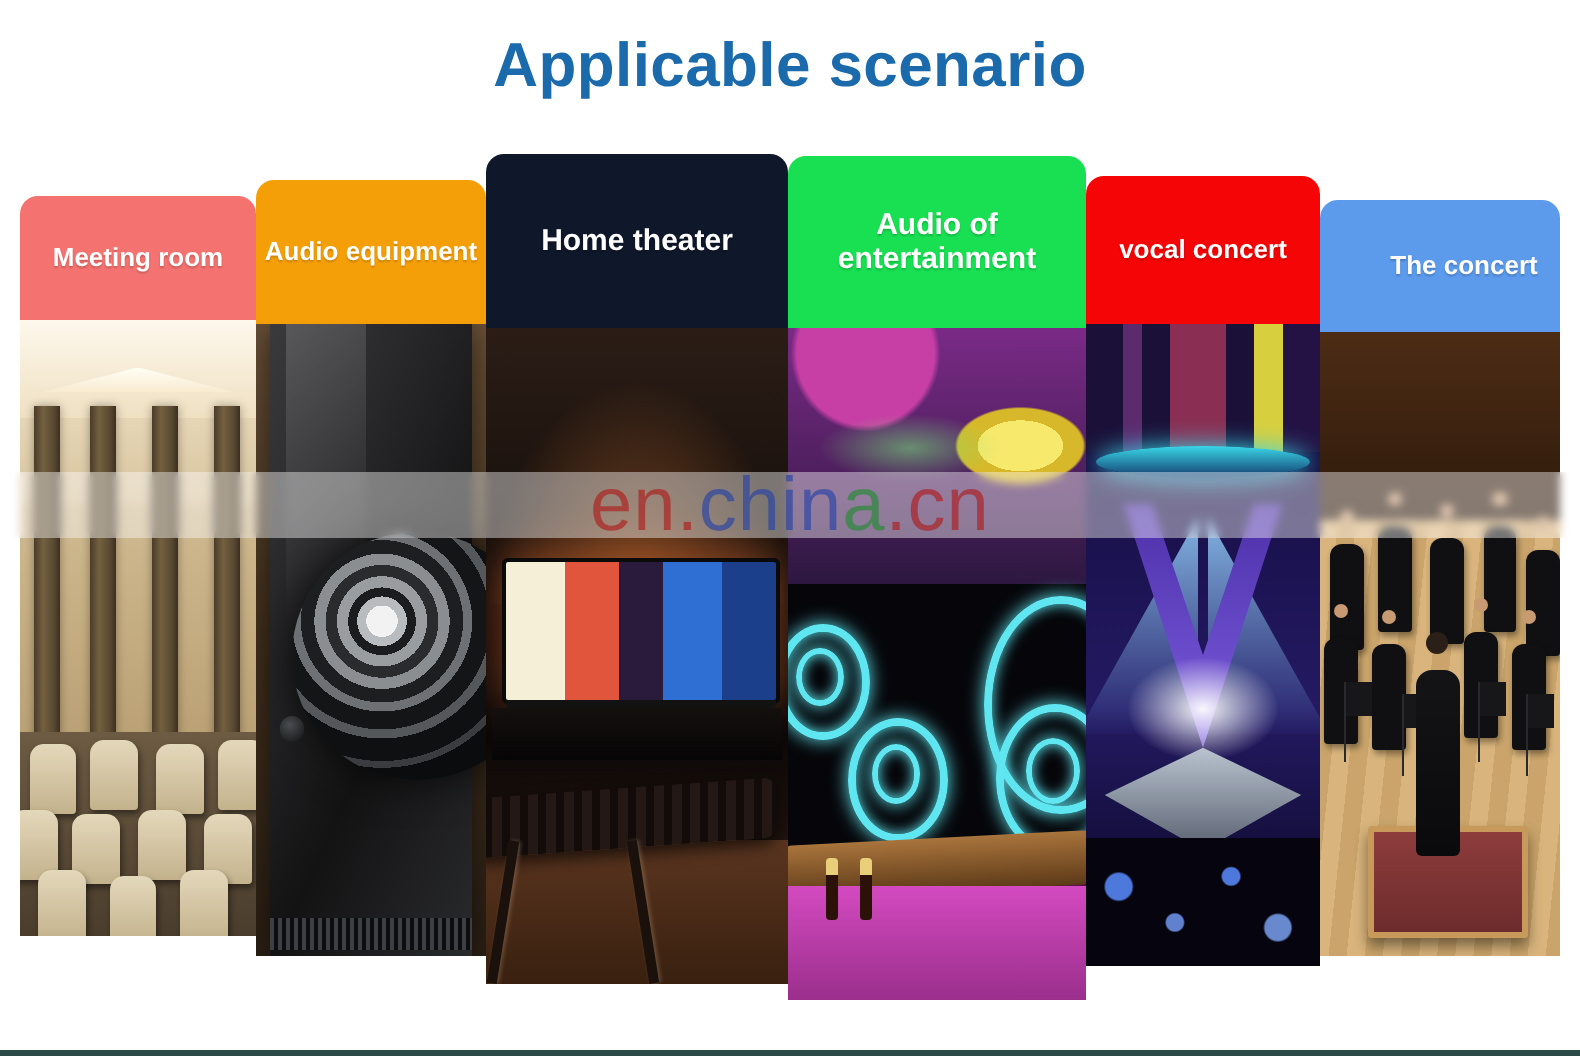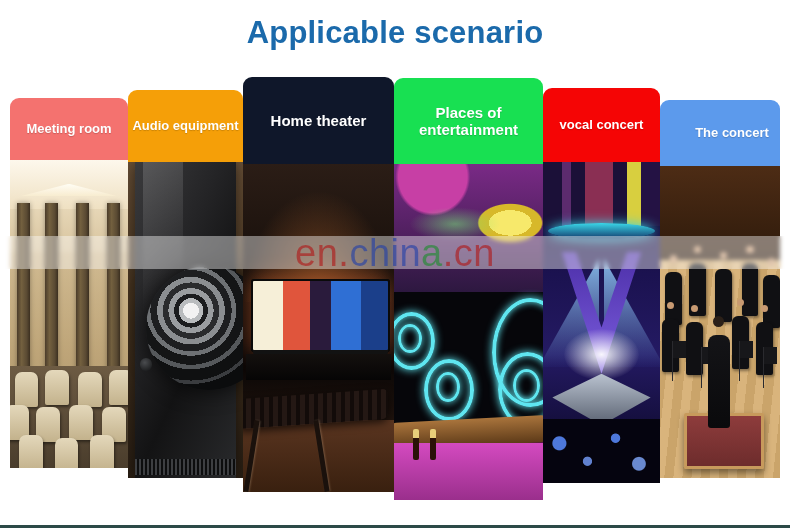--- a/index.html
+++ b/index.html
@@ -337,21 +337,21 @@
           <div class="stand"></div>
           <div class="floor"></div>
           <div class="bench"></div>
           <div class="leg l1"></div>
           <div class="leg l2"></div>
         </div>
       </div>
     </div>
 
     <div class="panel" id="p3" style="left: 394px; width: 149px; top: 78px; height: 422px; z-index: 12;">
-      <div class="head" id="h3" style="height: 86px; background: rgb(24, 224, 82); font-size: 15px; line-height: 1.15;">Places of entertainment</div>
+      <div class="head" id="h3" style="height: 86px; background: rgb(24, 224, 82); font-size: 15px; line-height: 1.15;">Audio of entertainment</div>
       <div class="photo" id="f3" style="top: 86px; height: 336px;">
         <div class="scene s-club">
           <div class="ceiling"></div>
           <div class="wallpanel"></div>
           <div class="ring" style="left:-4%;top:44%;width:26%;height:15%"></div>
           <div class="ring inner" style="left:3%;top:47.5%;width:12%;height:7%"></div>
           <div class="ring" style="left:20%;top:58%;width:28%;height:16%"></div>
           <div class="ring inner" style="left:28%;top:62%;width:12%;height:7%"></div>
           <div class="ring" style="left:66%;top:40%;width:46%;height:30%"></div>
           <div class="ring" style="left:70%;top:56%;width:34%;height:20%"></div>

